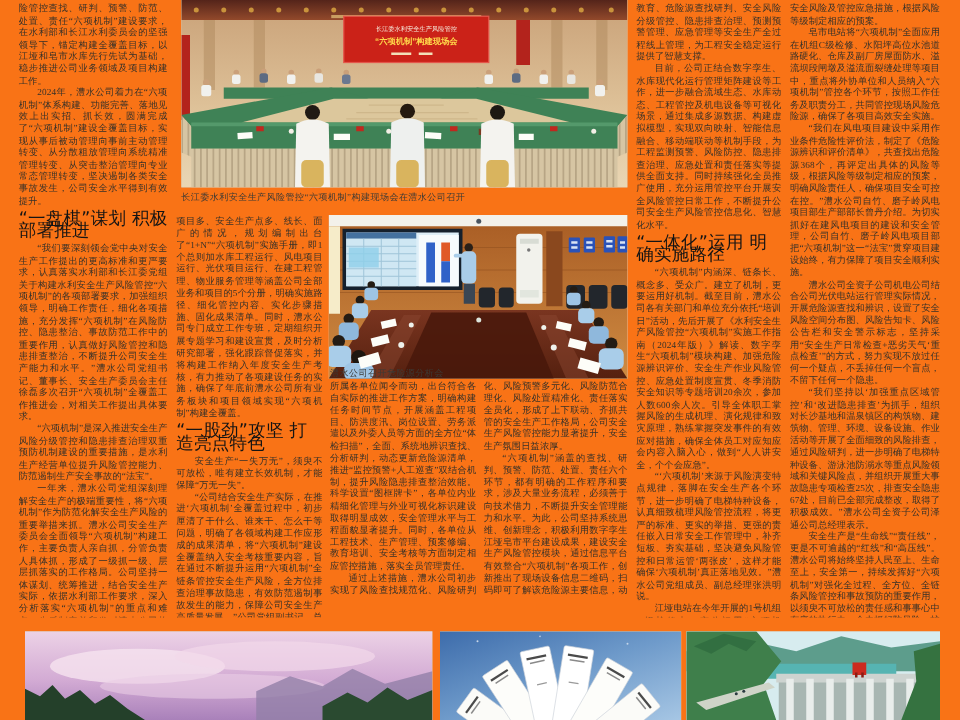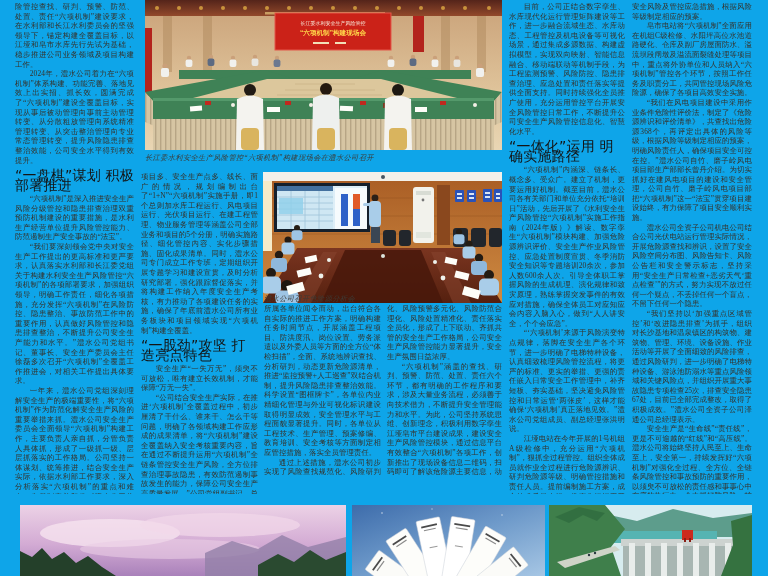--- a/index.html
+++ b/index.html
@@ -1,39 +1,39 @@
 <!DOCTYPE html>
 <html><head>
 <meta charset="utf-8">
 <style>
   html,body{margin:0;padding:0;background:#6b6b6b;}
-  .page{position:relative;width:768px;height:576px;background:#0ea5e9;overflow:hidden;
+  .page{position:relative;width:768px;height:576px;background:#f97316;overflow:hidden;
         font-family:"Liberation Serif","DejaVu Serif",serif;color:#322e29;}
   .col{position:absolute;overflow:hidden;}
   .col p{margin:0;font-size:7.4px;line-height:9.6px;text-align:justify;text-indent:2em;
          letter-spacing:0.1px;color:#363129;}
   .col p.cont{text-indent:0;}
   .col h3{margin:5px 0 4px;font-size:14px;line-height:10px;font-weight:normal;color:#141414;
           font-family:"DejaVu Sans","Liberation Sans",sans-serif;letter-spacing:0.2px;}
   .photo{position:absolute;overflow:hidden;background:#d8c8b0;}
   .photo svg{display:block;}
-  .caption{position:absolute;font-size:7.2px;line-height:10px;font-style:italic;color:#3d3a35;
+  .caption{position:absolute;font-size:7.2px;line-height:10px;color:#3d3a35;
            letter-spacing:0.4px;font-family:"Liberation Serif",serif;}
 </style>
 </head>
 <body>
 
 <div class="page">
 
   <div class="col" style="left:15px;top:2px;width:119px;height:492px">
     <p class="cont">险管控查找、研判、预警、防范、处置、责任“六项机制”建设要求，在水利部和长江水利委员会的坚强领导下，锚定构建全覆盖目标，以江垭和皂市水库先行先试为基础，稳步推进公司业务领域及项目构建工作。</p>
-    <p>2024年，澧水公司着力在“六项机制”体系构建、功能完善、落地见效上出实招、抓长效，圆满完成了“六项机制”建设全覆盖目标，实现从事后被动管理向事前主动管理转变、从分散粗放管理向系统精准管理转变、从突击整治管理向专业常态管理转变，提升风险隐患排查整治效能，公司安全水平得到有效提升。</p>
+    <p>2024年，澧水公司着力在“六项机制”体系构建、功能完善、落地见效上出实招、抓长效，圆满完成了“六项机制”建设全覆盖目标，实现从事后被动管理向事前主动管理转变、从分散粗放管理向系统精准管理转变、从突击整治管理向专业常态管理转变，坚决遏制各类安全事故发生，公司安全水平得到有效提升。</p>
     <h3>“一盘棋”谋划 积极部署推进</h3>
+    <p>“我们要深刻领会党中央对安全生产工作提出的更高标准和更严要求，认真落实水利部和长江委党组关于构建水利安全生产风险管控“六项机制”的各项部署要求，加强组织领导，明确工作责任，细化各项措施，充分发挥“六项机制”在风险防控、隐患整治、事故防范工作中的重要作用，认真做好风险管控和隐患排查整治，不断提升公司安全生产能力和水平。”澧水公司党组书记、董事长、安全生产委员会主任徐磊多次召开“六项机制”全覆盖工作推进会，对相关工作提出具体要求。</p>
     <p>“六项机制”是深入推进安全生产风险分级管控和隐患排查治理双重预防机制建设的重要措施，是水利生产经营单位提升风险管控能力、防范遏制生产安全事故的“法宝”。</p>
-    <p>“我们要深刻领会党中央对安全生产工作提出的更高标准和更严要求，认真落实水利部和长江委党组关于构建水利安全生产风险管控“六项机制”的各项部署要求，加强组织领导，明确工作责任，细化各项措施，充分发挥“六项机制”在风险防控、隐患整治、事故防范工作中的重要作用，认真做好风险管控和隐患排查整治，不断提升公司安全生产能力和水平。”澧水公司党组书记、董事长、安全生产委员会主任徐磊多次召开“六项机制”全覆盖工作推进会，对相关工作提出具体要求。</p>
     <p>一年来，澧水公司党组深刻理解安全生产的极端重要性，将“六项机制”作为防范化解安全生产风险的重要举措来抓。澧水公司安全生产委员会全面领导“六项机制”构建工作，主要负责人亲自抓，分管负责人具体抓，形成了一级抓一级、层层抓落实的工作格局。公司坚持一体谋划、统筹推进，结合安全生产实际，依据水利部工作要求，深入分析落实“六项机制”的重点和难点，先后制定并印发《澧水公司构建水利安全生产风险管控“六项机制”实施方案》《澧水公司2024年水利安全生产风险管控“六项机制”推进工作计划》，明确了工作的时间表、路线图。</p>
 
   </div>
 
   <div class="col" style="left:141px;top:172px;width:117px;height:322px">
     <p class="cont">项目多、安全生产点多、线长、面广的情况，规划编制出台了“1+N”“六项机制”实施手册，即1个总则加水库工程运行、风电项目运行、光伏项目运行、在建工程管理、物业服务管理等涵盖公司全部业务和项目的5个分册，明确实施路径、细化管控内容、实化步骤措施、固化成果清单。同时，澧水公司专门成立工作专班，定期组织开展专题学习和建设宣贯，及时分析研究部署，强化跟踪督促落实，并将构建工作纳入年度安全生产考核，有力推动了各项建设任务的实施，确保了年底前澧水公司所有业务板块和项目领域实现“六项机制”构建全覆盖。</p>
     <h3>“一股劲”攻坚 打造亮点特色</h3>
     <p>安全生产“一失万无”，须臾不可放松，唯有建立长效机制，才能保障“万无一失”。</p>
     <p>“公司结合安全生产实际，在推进‘六项机制’全覆盖过程中，初步厘清了干什么、谁来干、怎么干等问题，明确了各领域构建工作应形成的成果清单，将“六项机制”建设全覆盖纳入安全考核重要内容，旨在通过不断提升运用“六项机制”全链条管控安全生产风险，全方位排查治理事故隐患，有效防范遏制事故发生的能力，保障公司安全生产高质量发展。”公司党组副书记、总经理、安全生产委员会副主任陈印辉介绍道。</p>
 
@@ -43,20 +43,21 @@
     <p class="cont">所属各单位闻令而动，出台符合各自实际的推进工作方案，明确构建任务时间节点，开展涵盖工程项目、防洪度汛、岗位设置、劳务派遣以及外委人员等方面的全方位“体检扫描”，全面、系统地辨识查找、分析研判，动态更新危险源清单，推进“监控预警+人工巡查”双结合机制，提升风险隐患排查整治效能。科学设置“图框牌卡”，各单位内业精细化管理与外业可视化标识建设取得明显成效，安全管理水平与工程面貌显著提升。同时，各单位从工程技术、生产管理、预案修编、教育培训、安全考核等方面制定相应管控措施，落实全员管理责任。</p>
     <p>通过上述措施，澧水公司初步实现了风险查找规范化、风险研判科学</p>
   </div>
 
   <div class="col" style="left:387px;top:304px;width:115px;height:172px">
     <p class="cont">化、风险预警多元化、风险防范合理化、风险处置精准化、责任落实全员化，形成了上下联动、齐抓共管的安全生产工作格局，公司安全生产风险管控能力显著提升，安全生产氛围日益浓厚。</p>
     <p>“六项机制”涵盖的查找、研判、预警、防范、处置、责任六个环节，都有明确的工作程序和要求，涉及大量业务流程，必须善于向技术借力，不断提升安全管理能力和水平。为此，公司坚持系统思维、创新理念，积极利用数字孪生江垭皂市平台建设成果，建设安全生产风险管控模块，通过信息平台有效整合“六项机制”各项工作，创新推出了现场设备信息二维码，扫码即可了解该危险源主要信息，动态更新</p>
   </div>
 
   <div class="col" style="left:509px;top:2px;width:116px;height:492px">
+    <p class="cont">教育、危险源查找研判、安全风险分级管控、隐患排查治理、预测预警管理、应急管理等安全生产全过程线上管理，为工程安全稳定运行提供了智慧支撑。</p>
     <p>目前，公司正结合数字孪生、水库现代化运行管理矩阵建设等工作，进一步融合流域生态、水库动态、工程管控及机电设备等可视化场景，通过集成多源数据、构建虚拟模型，实现双向映射、智能信息融合、移动端联动等机制手段，为工程监测预警、风险防控、隐患排查治理、应急处置和责任落实等提供全面支持。同时持续强化全员推广使用，充分运用管控平台开展安全风险管控日常工作，不断提升公司安全生产风险管控信息化、智慧化水平。</p>
     <h3>“一体化”运用 明确实施路径</h3>
     <p>“六项机制”内涵深、链条长、概念多、受众广。建立了机制，更要运用好机制。截至目前，澧水公司各有关部门和单位充分依托“培训日”活动，先后开展了《水利安全生产风险管控“六项机制”实施工作指南（2024年版）》解读、数字孪生“六项机制”模块构建、加强危险源辨识评价、安全生产作业风险管控、应急处置制度宣贯、冬季消防安全知识等专题培训20余次，参加人数600余人次。引导全体职工掌握风险的生成机理、演化规律和致灾原理，熟练掌握突发事件的有效应对措施，确保全体员工对应知应会内容入脑入心，做到“人人讲安全，个个会应急”。</p>
     <p>“‘六项机制’来源于风险演变特点规律，落脚在安全生产各个环节，进一步明确了电梯特种设备，认真细致梳理风险管控流程，将更严的标准、更实的举措、更强的责任嵌入日常安全工作管理中，补齐短板、夯实基础，坚决避免风险管控和日常运管‘两张皮’，这样才能确保‘六项机制’真正落地见效。”澧水公司党组成员、副总经理张洪明说。</p>
     <p>江垭电站在今年开展的1号机组A级检修中，充分运用“六项机制”，狠抓全过程管控。组织全体成员就作业全过程进行危险源辨识、研判危险源等级、明确管控措施和责任人员。提前编制施工方案，成立技术质量小组，常态化组织召开班前会，严格开展“三</p>
   </div>
 
   <div class="col" style="left:632px;top:2px;width:120px;height:492px">
     <p class="cont">安全风险及管控应急措施，根据风险等级制定相应的预案。</p>
     <p>皂市电站将“六项机制”全面应用在机组C级检修、水阳坪高位水池道路硬化、仓库及副厂房屋面防水、溢流坝段闸墩及溢流面裂缝处理等项目中，重点将外协单位和人员纳入“六项机制”管控各个环节，按照工作任务及职责分工，共同管控现场风险危险源，确保了各项目高效安全实施。</p>

